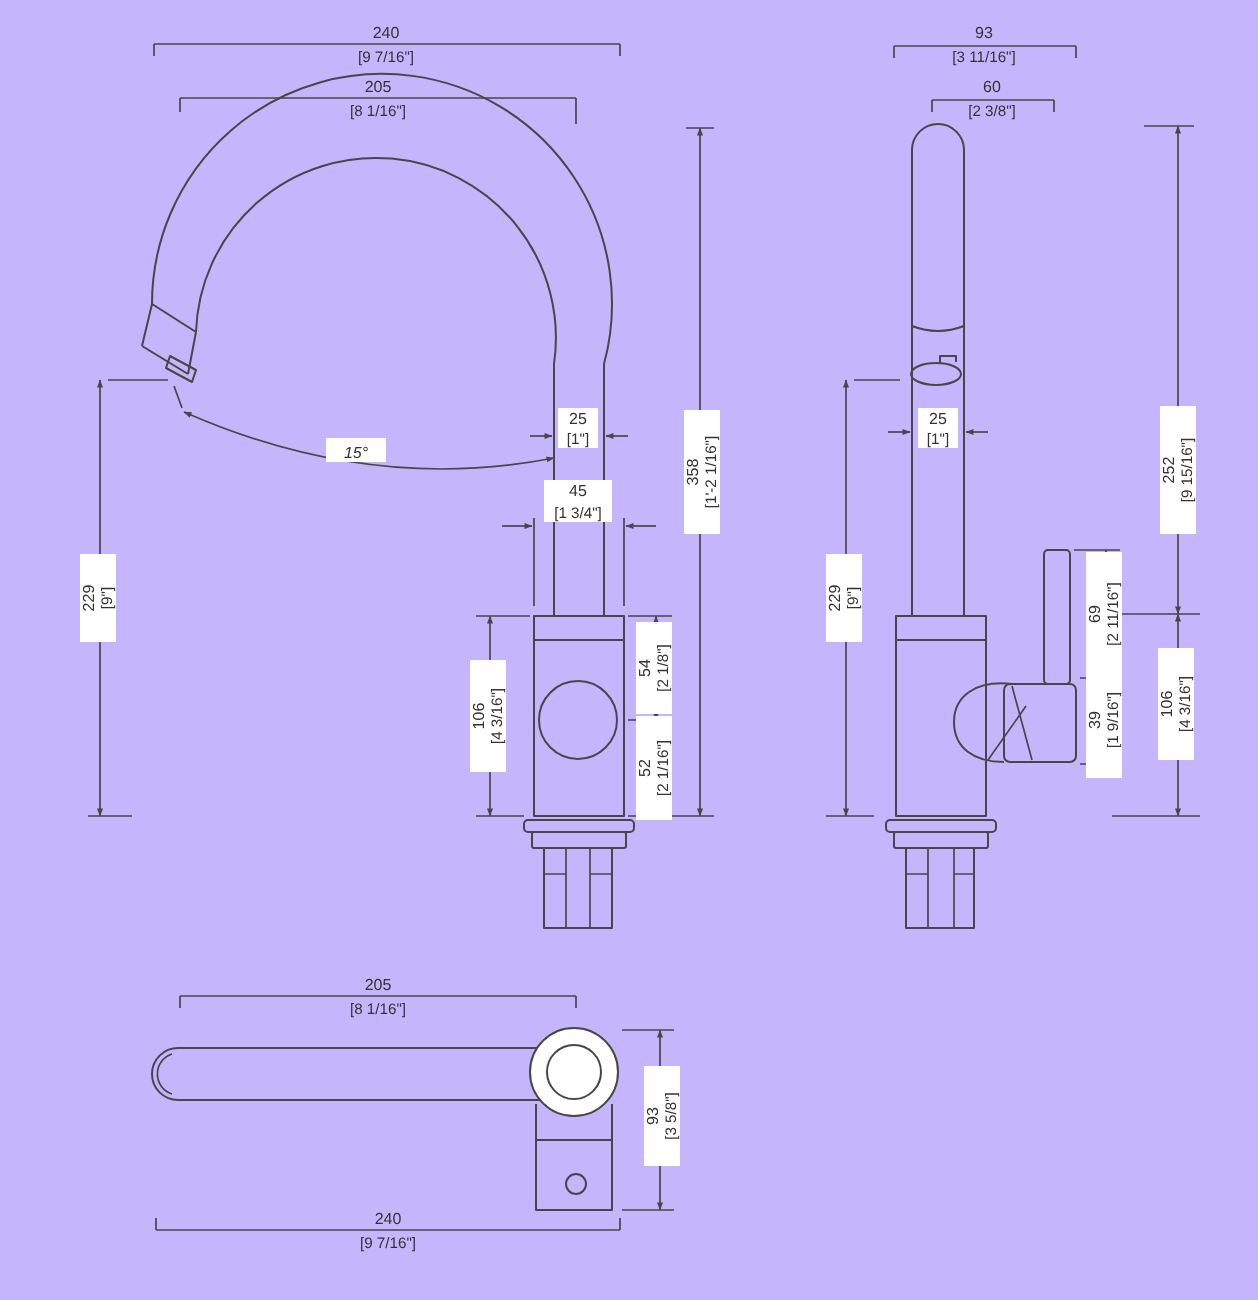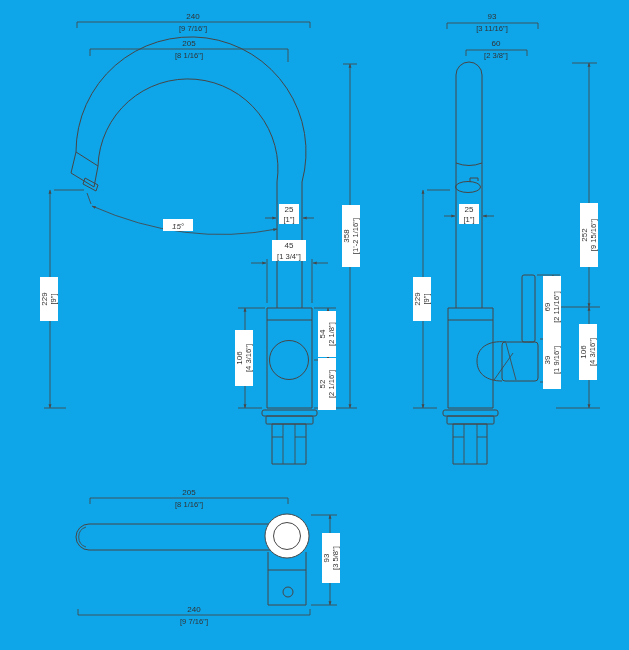--- a/index.html
+++ b/index.html
@@ -1,16 +1,16 @@
 <!DOCTYPE html>
 <html><head>
 <meta charset="utf-8">
 <style>
   html,body { margin:0; padding:0; background:#fff; }
-  #canvas { position:relative; width:629px; height:650px; background:#0ea5e9; overflow:hidden; }
+  #canvas { position:relative; width:629px; height:650px; background:#c4b5fd; overflow:hidden; }
   svg { display:block; }
   .ln   { fill:none; stroke:#474747; stroke-width:1; stroke-linejoin:round; stroke-linecap:butt; }
   .thin { fill:none; stroke:#474747; stroke-width:.85; }
   .dim  { fill:none; stroke:#474747; stroke-width:.85; }
   .white{ fill:#ffffff; stroke:#474747; stroke-width:1; }
   .mask { fill:#ffffff; stroke:none; }
   text  { font-family:"Liberation Sans","DejaVu Sans",sans-serif; font-size:8px; fill:#333333; }
   .in   { font-size:7.6px; }
 </style>
 </head>

